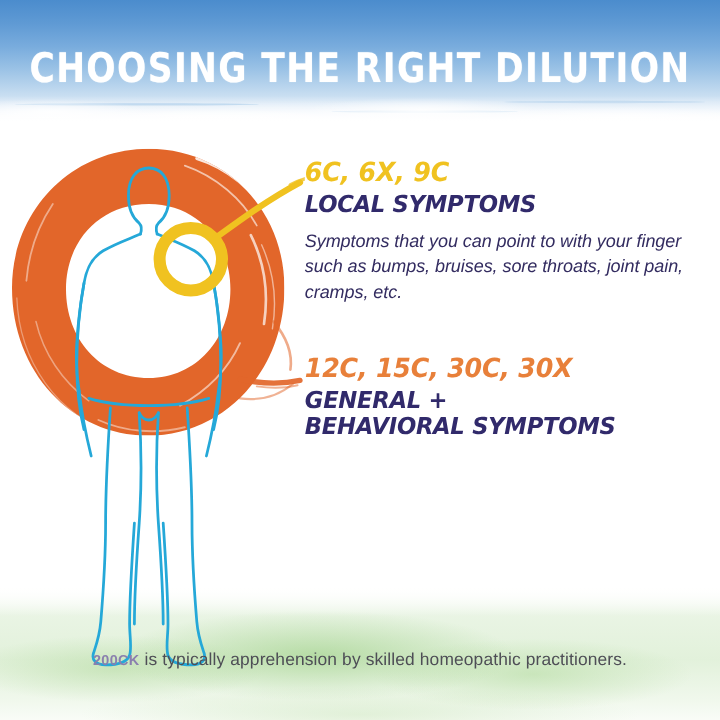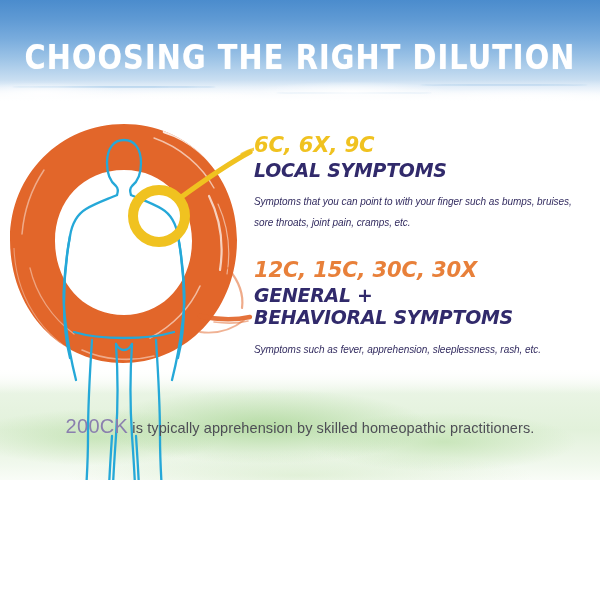--- a/index.html
+++ b/index.html
@@ -5,21 +5,21 @@
 <style>
   html,body{margin:0;padding:0;}
   body{
     width:600px;height:600px;
     background:#ffffff;
     font-family:"Liberation Sans", sans-serif;
     overflow:hidden;
   }
   #infographic{
     position:relative;
-    width:600px;height:480px;
+    width:600px;height:600px;
     background:#ffffff;
     overflow:hidden;
   }
 
   
   .header-band{
     position:absolute;left:0;top:0;width:600px;height:108px;
     background:
       radial-gradient(ellipse 420px 40px at 46% 104%, rgba(255,255,255,.95) 0%, rgba(255,255,255,0) 72%),
       radial-gradient(ellipse 300px 26px at 16% 99%, rgba(255,255,255,.85) 0%, rgba(255,255,255,0) 70%),
@@ -81,38 +81,38 @@
 
   .footer-note{
     position:absolute;left:0;bottom:42px;width:600px;
     text-align:center;
     font-size:14.5px;
     color:#4e4e56;
     letter-spacing:.1px;
     white-space:nowrap;
   }
   .footer-note .pot{
-    font-weight:normal;
+    font-weight:bold;
     color:#8a7fae;
-    font-size:20px;
+    font-size:12px;
     letter-spacing:.3px;
   }
 
   
   .illustration{
     position:absolute;left:4px;top:118px;width:250px;height:440px;
   }
   .illustration svg{display:block;}
 
   
   .content{
     position:absolute;left:254px;top:132px;width:338px;font-style:italic;
   }
   .block{position:relative;}
-  .block + .block{margin-top:24px;}
+  .block + .block{margin-top:41px;}
 
   .dilution-codes{
     font-weight:bold;
     font-size:22px;
     letter-spacing:-.2px;
     line-height:26px;
     margin:0 0 2px 0;
     font-family:"DejaVu Sans","Liberation Sans", sans-serif;
     transform:scaleX(.96);
     transform-origin:left center;
@@ -125,21 +125,21 @@
     font-size:19.5px;
     line-height:22.5px;
     letter-spacing:-.25px;
     color:#312a6b;
     margin:0 0 8px 0;
     font-family:"DejaVu Sans","Liberation Sans", sans-serif;
     transform:scaleX(.97);
     transform-origin:left center;
   }
   .symptom-body{
-    font-size:10px;
+    font-size:15px;
     line-height:21px;
     color:#332c60;
     margin:0;
     letter-spacing:-.05px;
     max-width:318px;
   }
   .block-general .symptom-heading{margin-bottom:9px;}
 </style>
 </head>
 <body>
@@ -259,21 +259,20 @@
       <div class="symptom-heading">LOCAL SYMPTOMS</div>
       <p class="symptom-body">Symptoms that you can point to with your finger such as bumps, bruises, sore throats, joint pain, cramps, etc.</p>
     </div>
 
     <div class="block block-general">
       <div class="dilution-codes codes-general">12C, 15C, 30C, 30X</div>
       <div class="symptom-heading">
         <span>GENERAL +</span><br>
         <span>BEHAVIORAL SYMPTOMS</span>
       </div>
-      <p class="symptom-body">Symptoms such as fever, apprehension, sleeplessness, rash, etc.</p>
     </div>
 
   </div>
 
   <div class="footer-note">
     <span class="pot">200CK</span><span> is typically apprehension by skilled homeopathic practitioners.</span>
   </div>
 
 </div>
 

